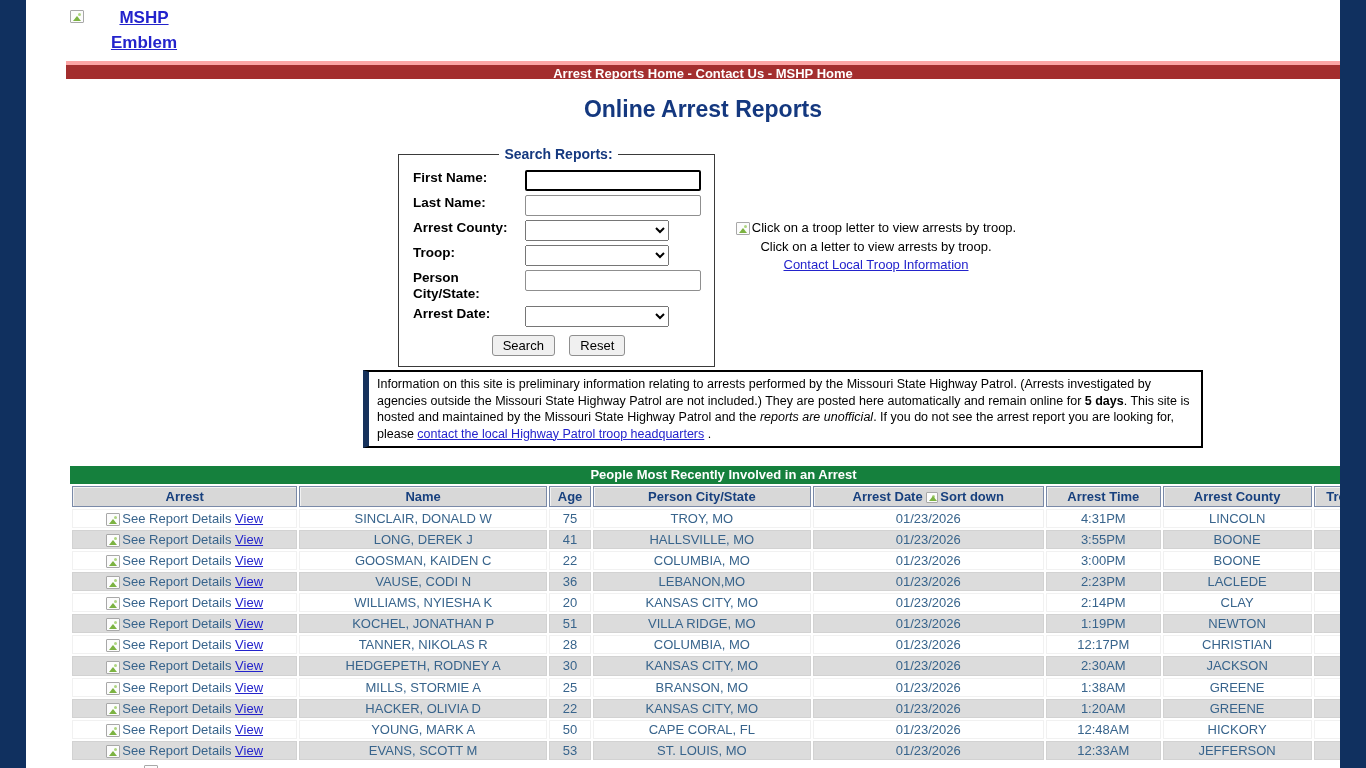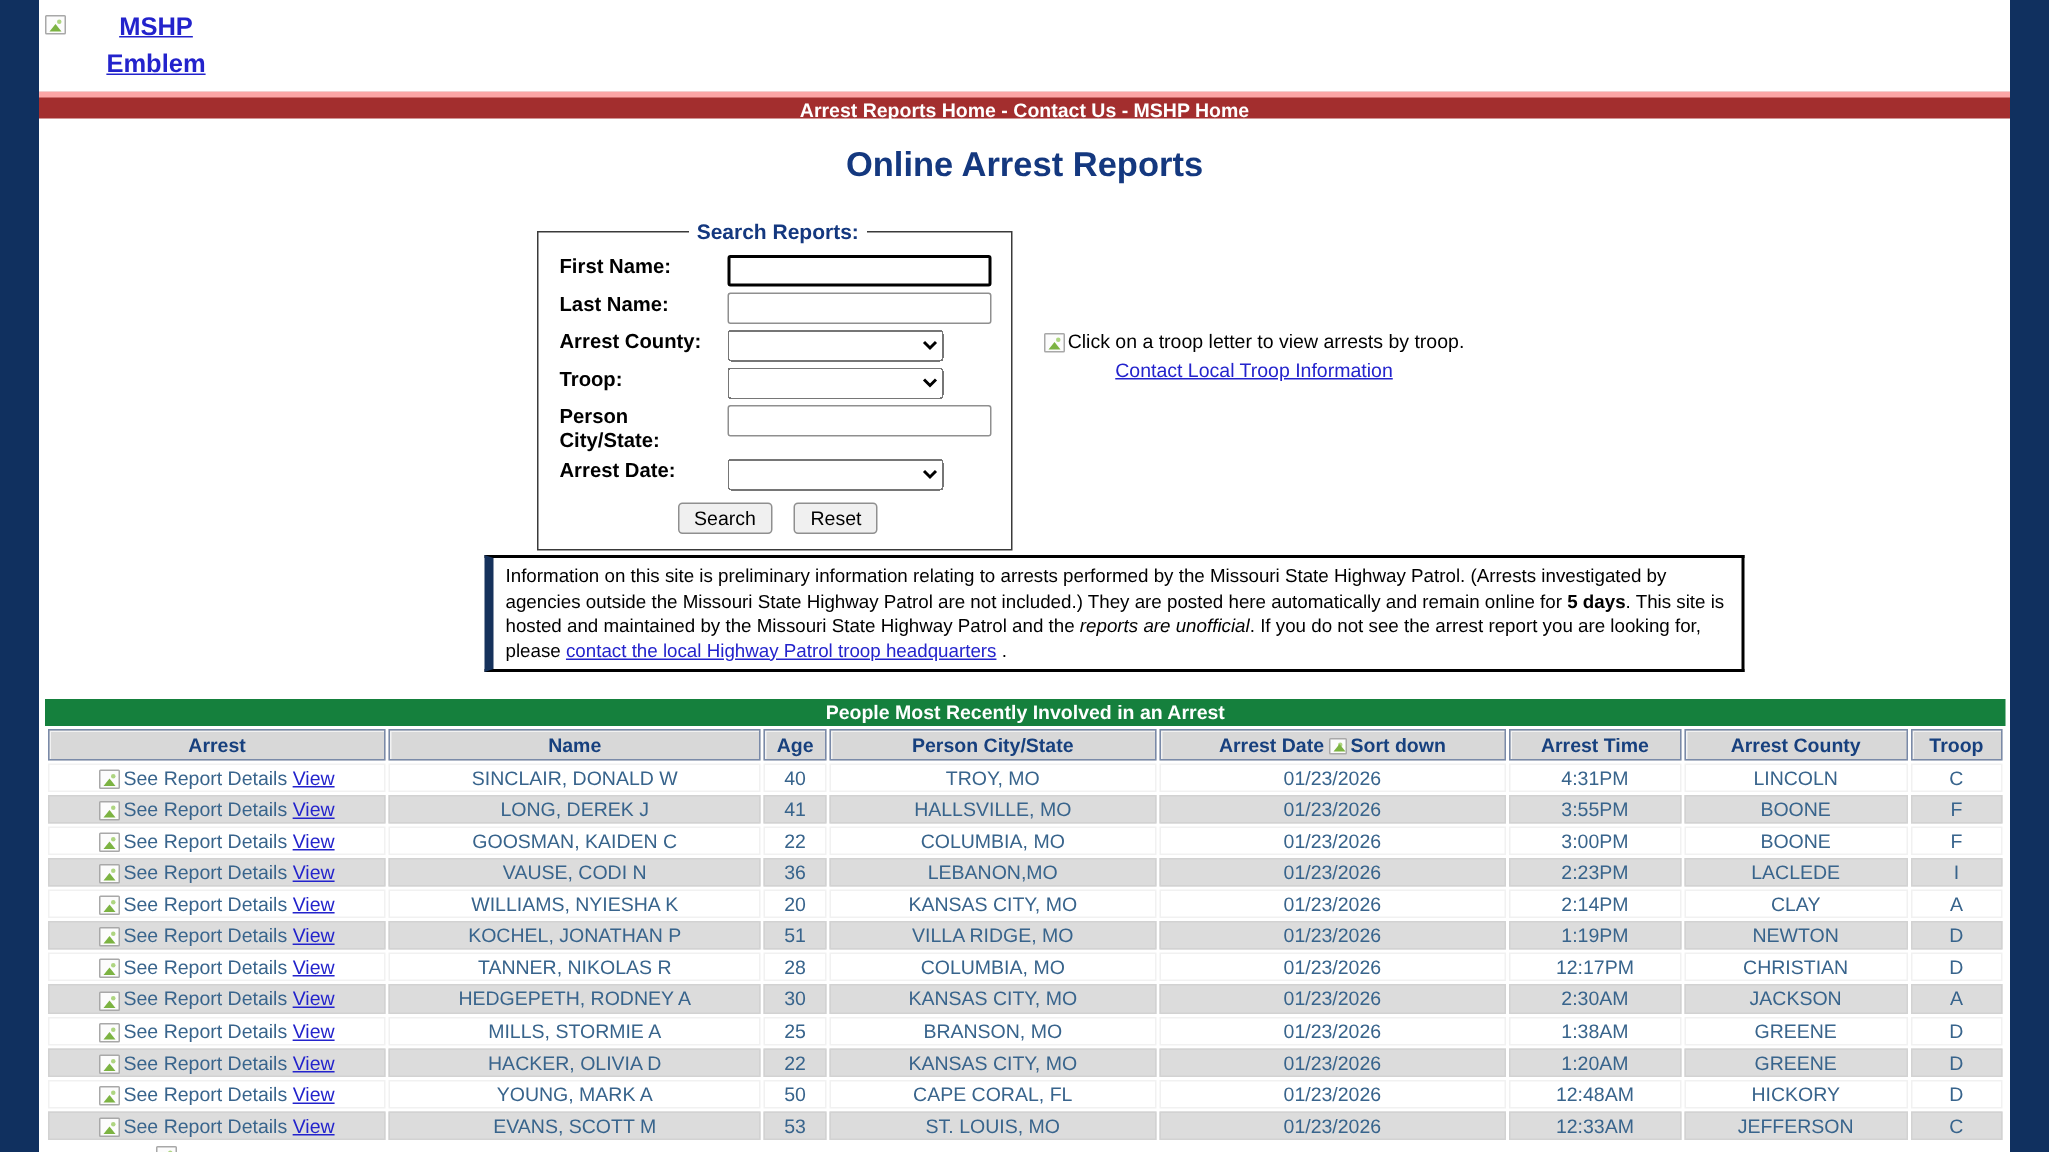--- a/index.html
+++ b/index.html
@@ -4,21 +4,21 @@
 <style>
   * { box-sizing: border-box; }
   html, body { margin: 0; padding: 0; }
   body {
     background: #10305F;
     font-family: "Liberation Sans", sans-serif;
     width: 1366px; height: 768px; overflow: hidden;
   }
   .page {
     width: 1314px; margin: 0 auto; background: #ffffff;
-    height: 768px; position: relative; overflow: hidden;
+    height: 768px; position: relative; overflow: hidden; padding-left: 40px;
   }
 
   
   .top-band { position: relative; height: 61px; background: #fff; }
   .emblem-wrap { position: absolute; left: 2px; top: 6px; width: 150px; }
   .emblem-link { display: block; margin-left: 20px; width: 112px; text-align: center;
     color: #2323CC; font-weight: bold; font-size: 17px; text-decoration: underline;
     line-height: 1.45; cursor: pointer; }
   .emblem-wrap .bimg { position: absolute; left: 2px; top: 4px; }
 
@@ -138,20 +138,21 @@
       </div>
 
       <div class="btn-row">
         <button class="btn">Search</button>
         <button class="btn">Reset</button>
       </div>
     </fieldset>
 
     <div class="troop-zone">
       <div class="line"><span class="bimg"></span><span>Click on a troop letter to view arrests by troop.</span></div>
+      <div class="line">Click on a letter to view arrests by troop.</div>
       <div class="line"><a>Contact Local Troop Information</a></div>
     </div>
   </div>
 
   <div class="notice">
     <span>Information on this site is preliminary information relating to arrests performed by the Missouri State Highway Patrol. (Arrests investigated by agencies outside the Missouri State Highway Patrol are not included.) They are posted here automatically and remain online for </span><b>5 days</b><span>. This site is hosted and maintained by the Missouri State Highway Patrol and the </span><i>reports are unofficial</i><span>. If you do not see the arrest report you are looking for, please </span><a>contact the local Highway Patrol troop headquarters</a><span> .</span>
   </div>
 
   <div class="table-wrap">
     <div class="tbanner">People Most Recently Involved in an Arrest</div>
@@ -175,21 +176,21 @@
           <th class="sortable"><span>Arrest Date</span> <span class="bimg sm"></span><span>Sort down</span></th>
           <th>Arrest Time</th>
           <th>Arrest County</th>
           <th>Troop</th>
         </tr>
       </thead>
       <tbody id="rows-body">
   <tr class="odd">
     <td class="c-arrest"><span class="bimg"></span><span>See Report Details</span> <a>View</a></td>
     <td>SINCLAIR, DONALD W</td>
-    <td>40</td>
+    <td>75</td>
     <td>TROY, MO</td>
     <td>01/23/2026</td>
     <td>4:31PM</td>
     <td>LINCOLN</td>
     <td>C</td>
   </tr>
 
   <tr class="even">
     <td class="c-arrest"><span class="bimg"></span><span>See Report Details</span> <a>View</a></td>
     <td>LONG, DEREK J</td>

